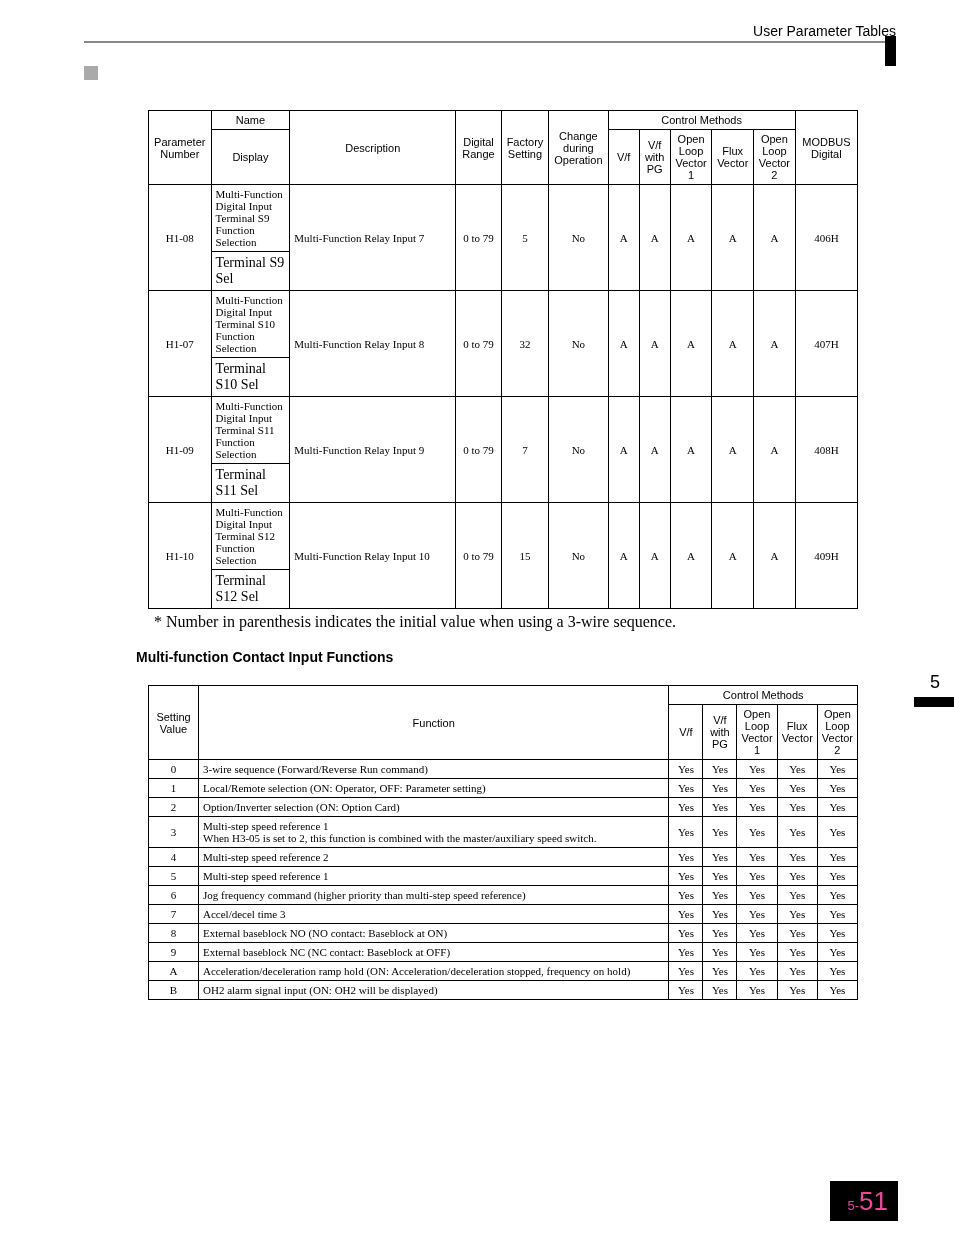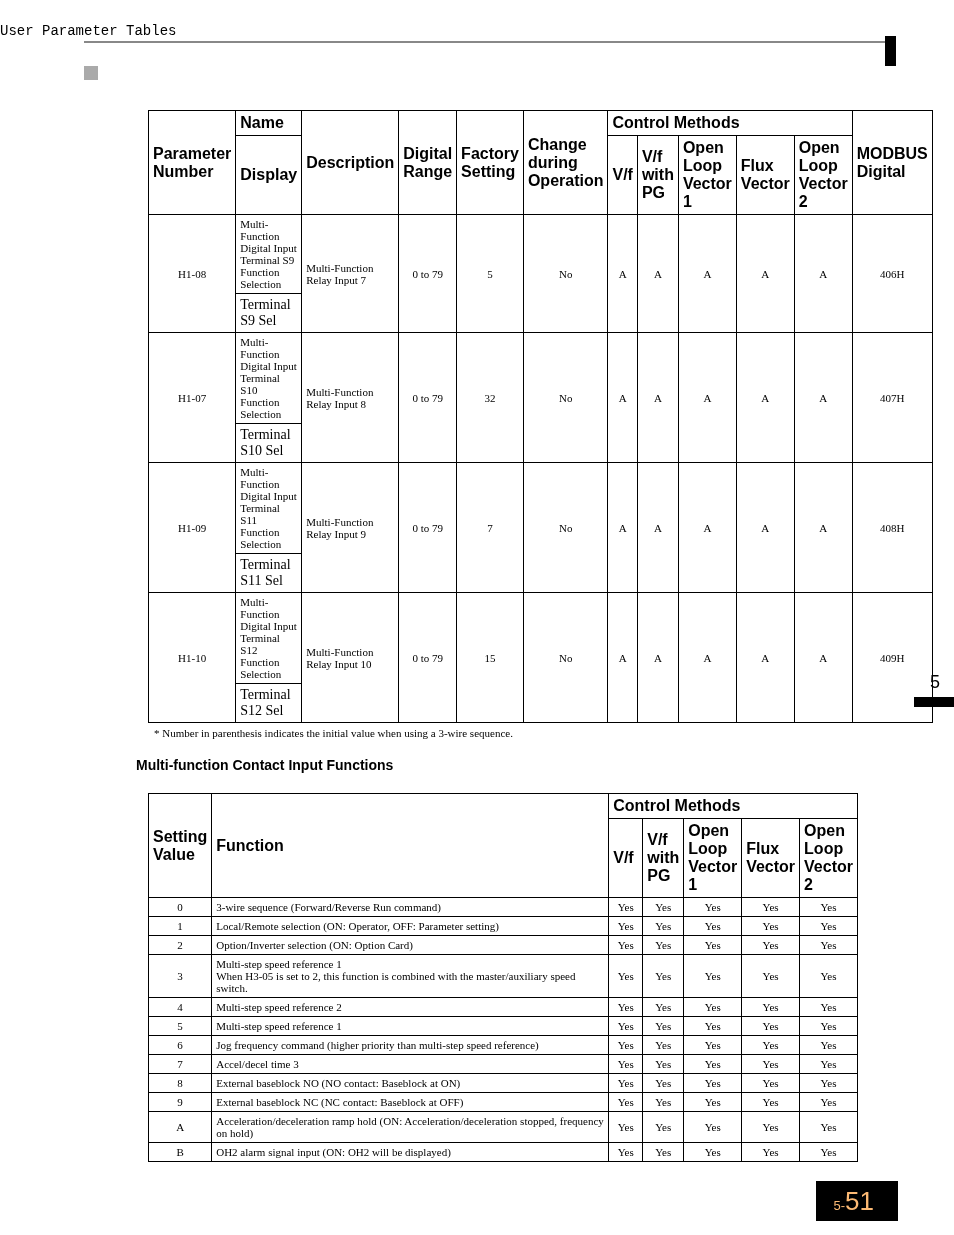--- a/index.html
+++ b/index.html
@@ -1,33 +1,33 @@
 <!DOCTYPE html>
 <html><head>
 <meta charset="utf-8">
 <style>
   html,body{margin:0;padding:0;background:#fff;color:#000;font-family:"Times New Roman",Times,serif}
   body{width:954px;height:1235px;position:relative}
-  .hdr{position:absolute;top:23px;left:0;right:58px;font-family:Liberation Mono, monospace;font-size:14px}
+  .hdr{position:absolute;top:23px;left:0;right:58px;text-align:right;font-family:Liberation Sans, sans-serif;font-size:14px}
   .hdr-line{position:absolute;top:41px;left:84px;right:58px;border-top:2px solid #888}
   .hdr-tab{position:absolute;top:36px;right:58px;width:11px;height:30px;background:#000}
   .hdr-block{position:absolute;top:66px;left:84px;width:14px;height:14px;background:#aaa}
   .page{position:absolute;left:148px;top:110px;width:710px}
   table{border-collapse:collapse;width:100%;font-size:11px}
   th,td{border:1px solid #000;padding:3px 4px;vertical-align:middle}
-  th{font-family:Arial,Helvetica,sans-serif;font-weight:bold;font-size:16px;text-align:left;background:#fff}
+  th{font-family:Arial,Helvetica,sans-serif;font-weight:normal;font-size:11px;text-align:center;background:#fff}
   .param-num{font-size:11px;text-align:center}
   .name-main{font-size:11px}
   .name-sub{font-size:14px}
   .ctr{text-align:center}
-  .footnote{font-size:11px;margin:4px 0 0 6px}
+  .footnote{font-size:16px;margin:4px 0 0 6px}
   .sec-title{font-family:Arial,Helvetica,sans-serif;font-weight:bold;font-size:14px;margin:18px 0 20px -12px}
   .side-5{position:absolute;right:14px;top:672px;font-family:Arial,Helvetica,sans-serif;font-size:18px}
   .side-bar{position:absolute;right:0;top:697px;width:40px;height:10px;background:#000}
-  .pg-box{position:absolute;right:56px;bottom:14px;background:#000;color:#fdba74;font-family:Arial,Helvetica,sans-serif;padding:5px 24px 4px 18px}
+  .pg-box{position:absolute;right:56px;bottom:14px;background:#000;color:#ec4899;font-family:Arial,Helvetica,sans-serif;padding:5px 10px 4px 18px}
   .pg-box .small{font-size:13px}
   .pg-box .big{font-size:26px}
   .t2 td:first-child{text-align:center}
 </style>
 </head>
 <body>
 
 <div class="hdr">User Parameter Tables</div>
 <div class="hdr-line"></div>
 <div class="hdr-tab"></div>

